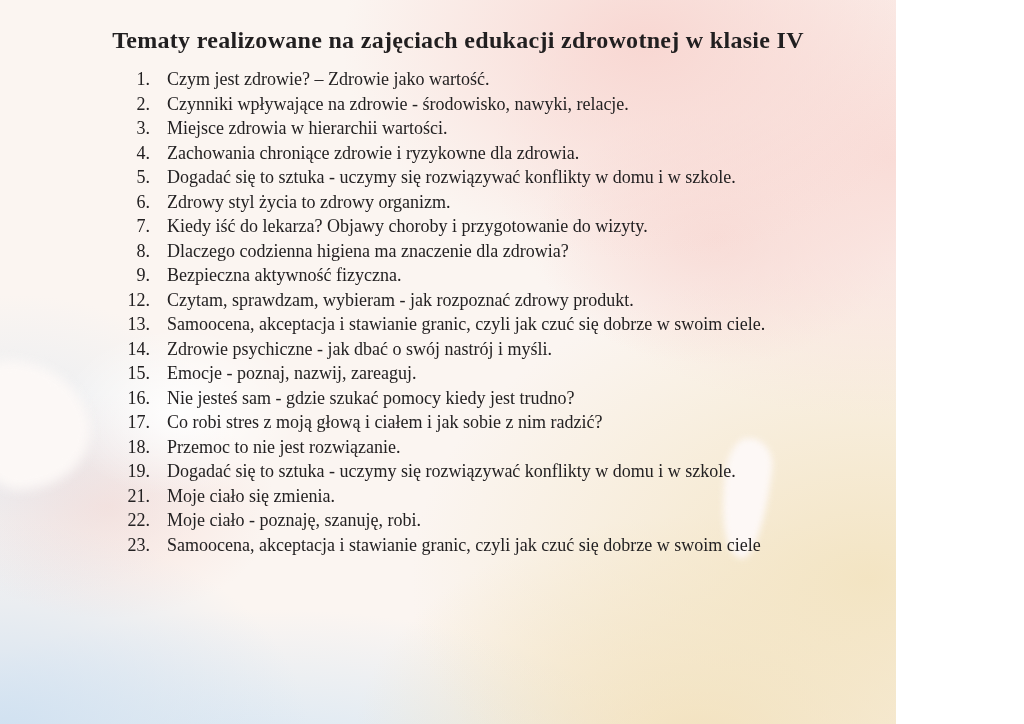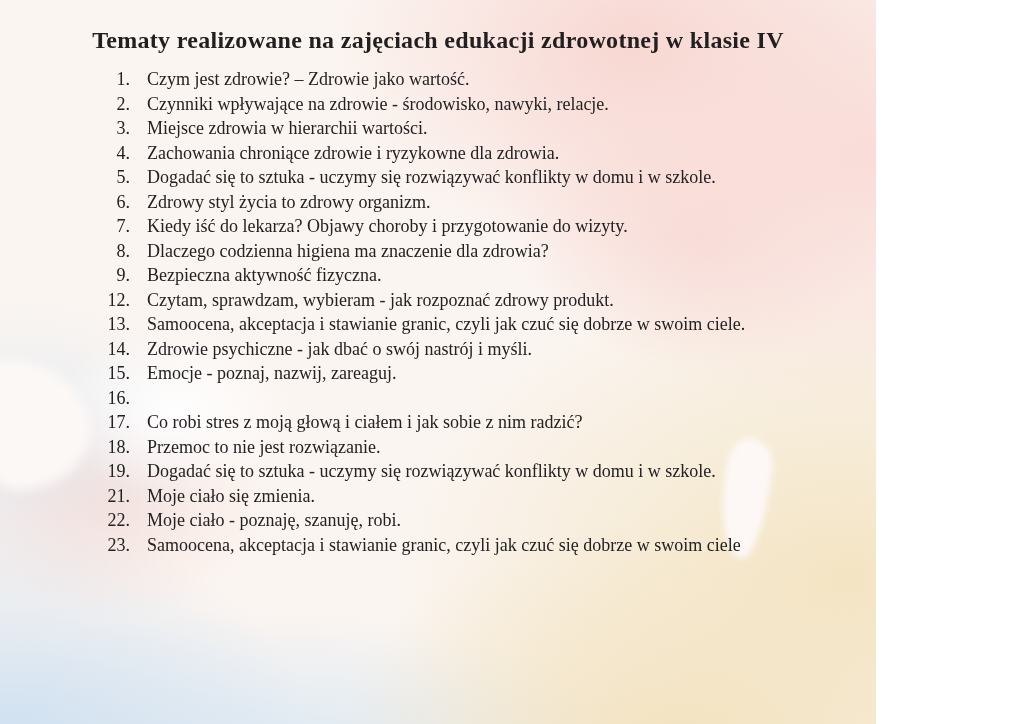--- a/index.html
+++ b/index.html
@@ -23,20 +23,21 @@
       radial-gradient(ellipse 420px 300px at 72% 6%,  rgba(248,214,209,0.95), rgba(248,214,209,0) 72%),
       radial-gradient(ellipse 560px 360px at 100% 22%, rgba(249,219,214,0.95), rgba(249,219,214,0) 72%),
       radial-gradient(ellipse 260px 180px at 80% 33%, rgba(245,203,197,0.55), rgba(245,203,197,0) 70%),
       radial-gradient(ellipse 240px 160px at 12% 70%, rgba(243,196,189,0.35), rgba(243,196,189,0) 70%),
       radial-gradient(ellipse 620px 430px at 97% 80%, rgba(243,228,194,0.98), rgba(243,228,194,0) 74%),
       radial-gradient(ellipse 480px 320px at 78% 103%, rgba(241,223,184,0.9), rgba(241,223,184,0) 72%),
       radial-gradient(ellipse 430px 300px at 0% 102%,  rgba(206,224,241,0.98), rgba(206,224,241,0) 72%),
       radial-gradient(ellipse 560px 240px at 30% 108%, rgba(211,229,244,0.95), rgba(211,229,244,0) 72%),
       radial-gradient(ellipse 300px 220px at 2% 62%,   rgba(215,230,243,0.6),  rgba(215,230,243,0) 70%),
       #fbf5f1;
+    padding-left: 20px;
   }
   .white-splotch {
     position: absolute;
     left: 722px;
     top: 438px;
     width: 46px;
     height: 120px;
     background: #fdf8f6;
     border-radius: 45% 55% 40% 60% / 30% 25% 70% 75%;
     filter: blur(3px);
@@ -144,20 +145,21 @@
       <li class="topic-row">
         <span class="topic-num">14.</span>
         <span class="topic-text">Zdrowie psychiczne - jak dbać o swój nastrój i myśli.</span>
       </li>
       <li class="topic-row">
         <span class="topic-num">15.</span>
         <span class="topic-text">Emocje - poznaj, nazwij, zareaguj.</span>
       </li>
       <li class="topic-row">
         <span class="topic-num">16.</span>
+        <span class="topic-text">Nie jesteś sam - gdzie szukać pomocy kiedy jest trudno?</span>
       </li>
       <li class="topic-row">
         <span class="topic-num">17.</span>
         <span class="topic-text">Co robi stres z moją głową i ciałem i jak sobie z nim radzić?</span>
       </li>
       <li class="topic-row">
         <span class="topic-num">18.</span>
         <span class="topic-text">Przemoc to nie jest rozwiązanie.</span>
       </li>
       <li class="topic-row">

